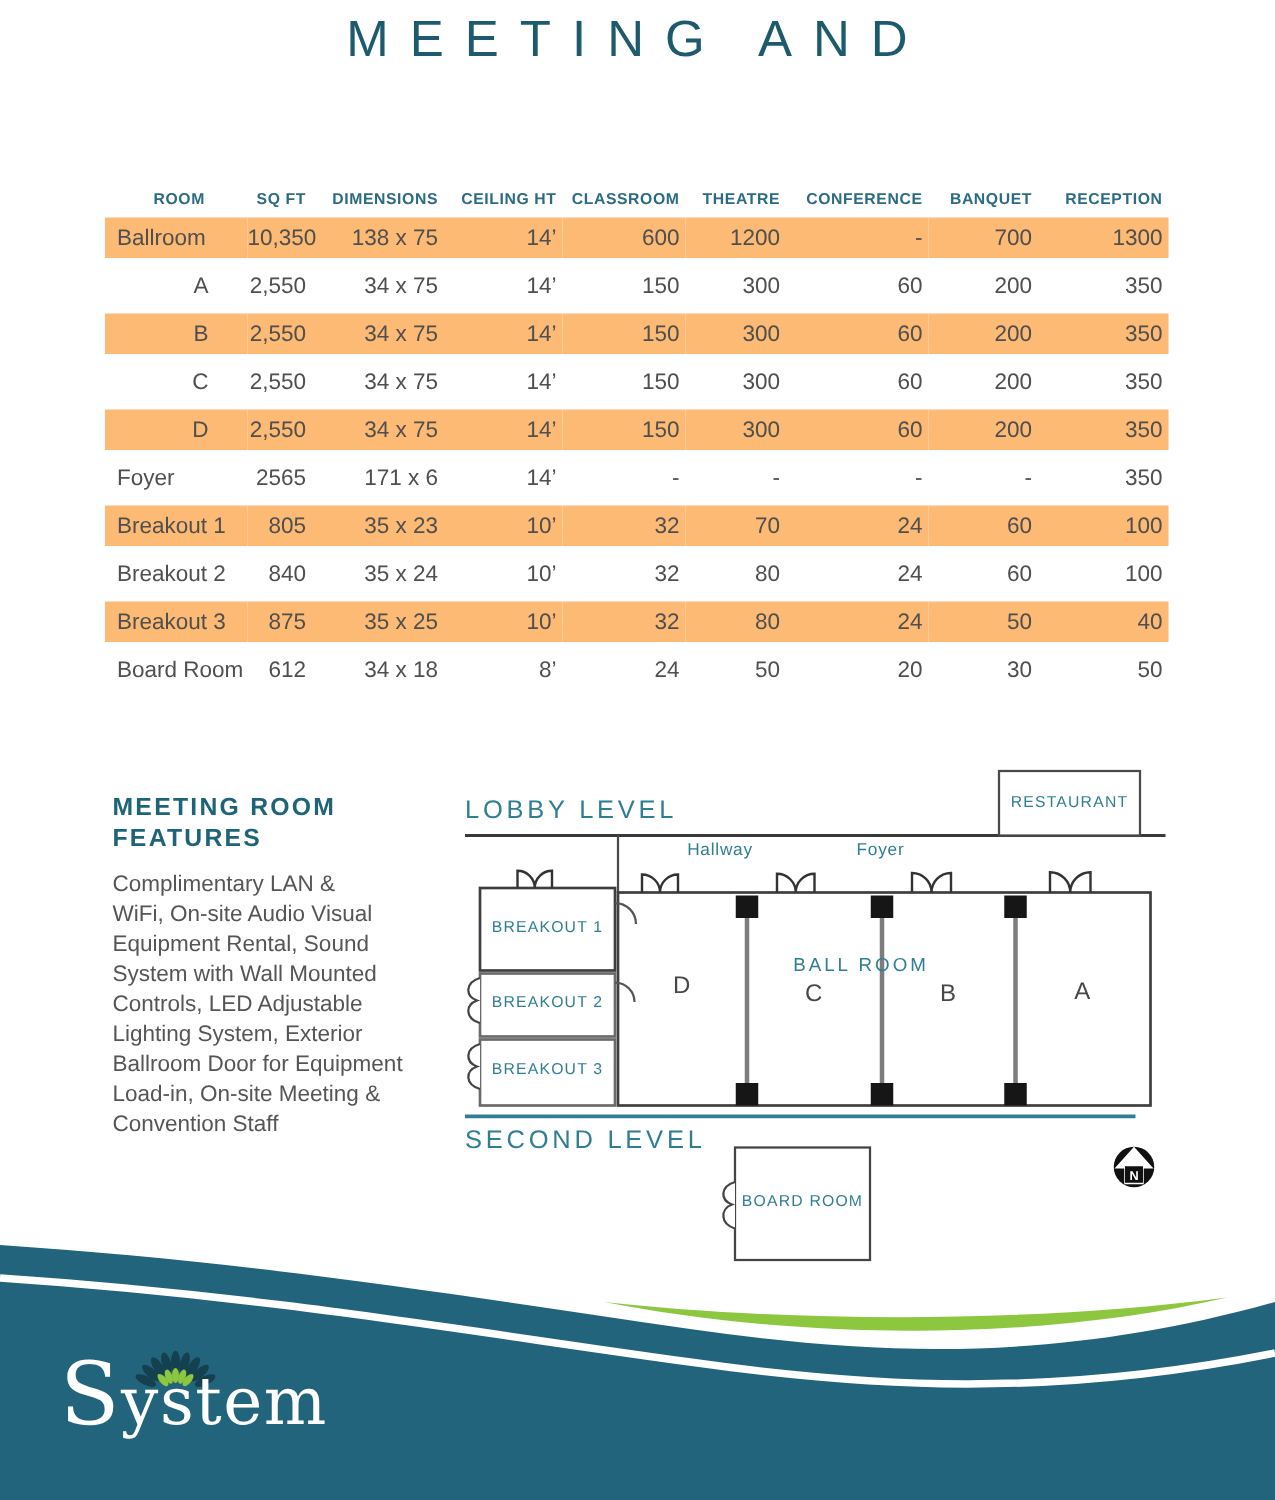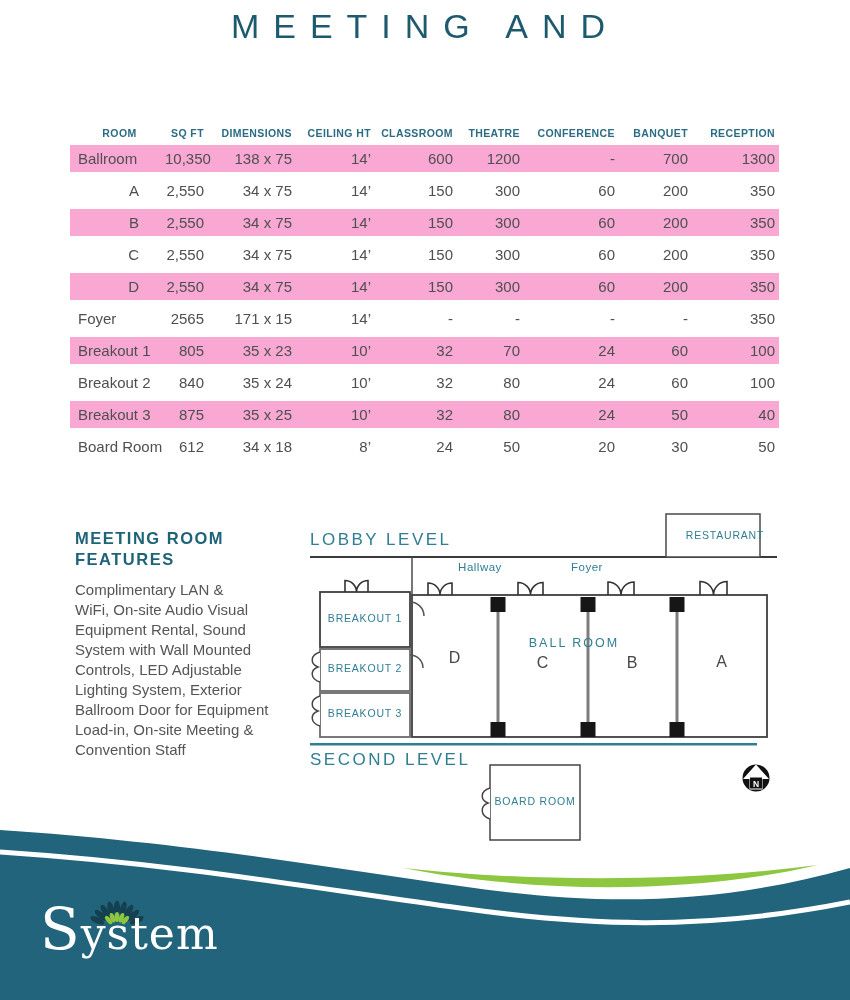--- a/index.html
+++ b/index.html
@@ -13,21 +13,21 @@
 
   
   table.spec{position:absolute;left:70px;top:118px;width:709px;table-layout:fixed;
              border-collapse:separate;border-spacing:0 5px;}
   table.spec th{color:#2b6c84;font-size:10.5px;font-weight:bold;letter-spacing:.4px;
                 text-align:right;vertical-align:bottom;padding:0 4px 1px 0;height:16px;white-space:nowrap;}
   table.spec th:first-child{text-align:center;padding-left:8px;}
   table.spec td{font-size:15px;color:#4f4f4f;text-align:right;padding:0 4px 0 0;
                 height:27px;white-space:nowrap;}
   table.spec td:first-child{text-align:left;padding-left:8px;}
-  table.spec tr.hl td{background:#f9a8d4;}
+  table.spec tr.hl td{background:#fdba74;}
   table.spec td.sub{text-align:right;padding-right:26px;}
 
   
   .feat-head{left:75px;top:528px;color:#1d6478;font-size:16.5px;font-weight:bold;
              letter-spacing:1.5px;line-height:21px;white-space:pre-line;}
   .feat-body{left:75px;top:580px;width:200px;color:#555;font-size:15px;
              line-height:20px;white-space:pre-line;}
 
   
   .plan-h{color:#2f7e94;font-size:17px;letter-spacing:2.5px;text-align:right;}
@@ -126,21 +126,21 @@
         <td>14’</td>
     <td>150</td>
         <td>300</td>
     <td>60</td>
         <td>200</td>
     <td>350</td>
   </tr>
       <tr>
     <td>Foyer</td>
         <td>2565</td>
-    <td>171 x 15</td>
+    <td>171 x 6</td>
         <td>14’</td>
     <td>-</td>
         <td>-</td>
     <td>-</td>
         <td>-</td>
     <td>350</td>
   </tr>
       <tr class="hl">
     <td>Breakout 1</td>
         <td>805</td>
@@ -256,21 +256,21 @@
 
   <g>
     <circle cx="456" cy="273" r="13.5" fill="#111"></circle>
     <polygon points="456,259.5 469,274 462.5,274 462.5,284.5 449.5,284.5 449.5,274 443,274" fill="#fff"></polygon>
     <rect x="450" y="272.5" width="12" height="11" fill="#111"></rect>
     <text x="456" y="281.5" font-size="8.5" font-weight="bold" fill="#fff" text-anchor="middle" font-family="Liberation Sans, sans-serif">N</text>
   </g>
 </svg>
 
 <div class="abs plan-h" style="left:310px;top:530px;">LOBBY LEVEL</div>
-<div class="abs plan-s" style="left:666px;top:529px;width:94px;padding-left:12px;">RESTAURANT</div>
+<div class="abs plan-s" style="left:666px;top:529px;width:94px;">RESTAURANT</div>
 <div class="abs plan-s2" style="left:430px;top:561px;width:100px;">Hallway</div>
 <div class="abs plan-s2" style="left:537px;top:561px;width:100px;">Foyer</div>
 <div class="abs plan-s" style="left:320px;top:612px;width:90px;">BREAKOUT 1</div>
 <div class="abs plan-s" style="left:320px;top:662px;width:90px;">BREAKOUT 2</div>
 <div class="abs plan-s" style="left:320px;top:707px;width:90px;">BREAKOUT 3</div>
 <div class="abs plan-s" style="left:484px;top:636px;width:180px;font-size:12.5px;letter-spacing:2px;">BALL ROOM</div>
 <div class="abs room-letter" style="left:412px;top:649px;width:86px;">D</div>
 <div class="abs room-letter" style="left:498px;top:654px;width:90px;">C</div>
 <div class="abs room-letter" style="left:588px;top:654px;width:89px;">B</div>
 <div class="abs room-letter" style="left:677px;top:653px;width:90px;">A</div>

